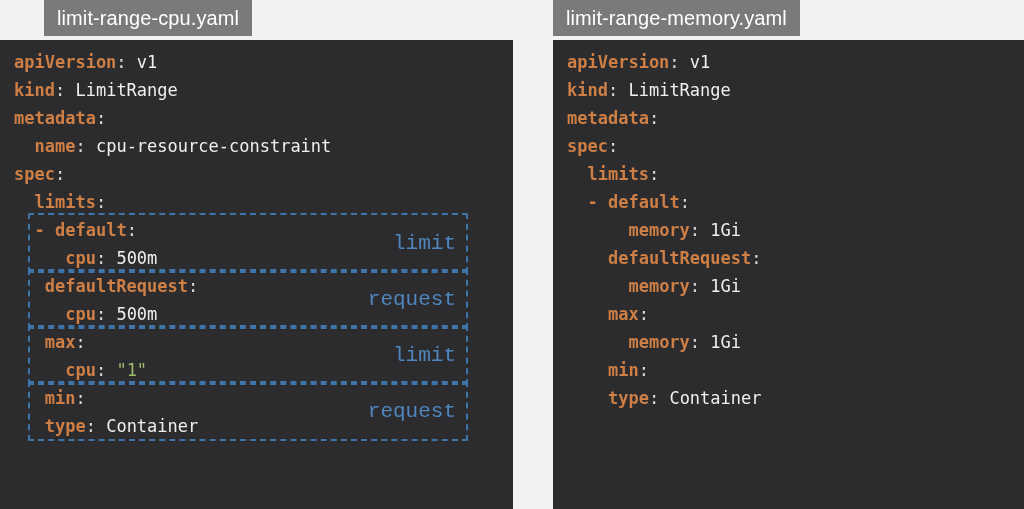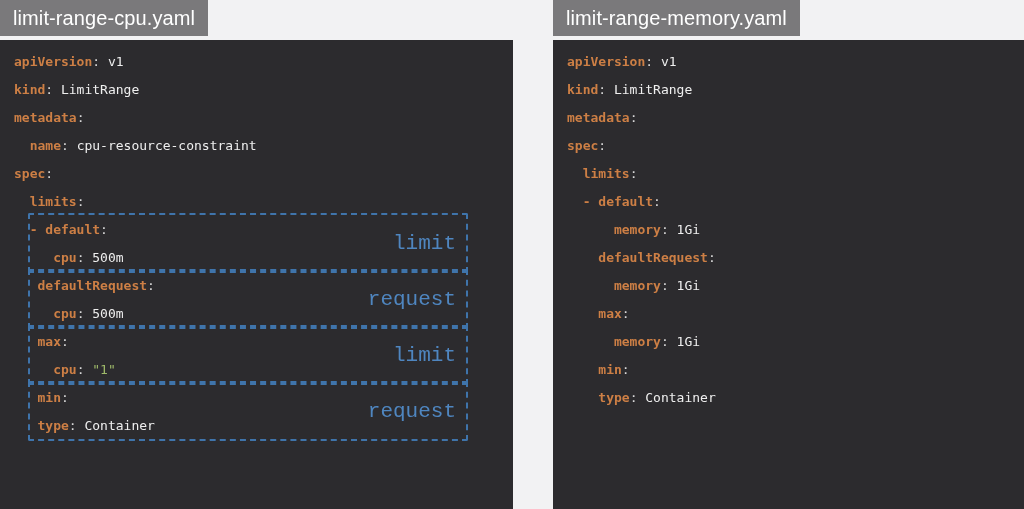--- a/index.html
+++ b/index.html
@@ -20,21 +20,21 @@
     position: absolute;
     inset: 0;
     background: #f2f2f3;
   }
 
   
   .panel {
     position: absolute;
     top: 0;
   }
-  .panel-left  { left: 0px;   width: 513px; }
+  .panel-left  { left: 0px;   width: 513px; padding-left: 44px; }
   .panel-right { left: 553px; width: 516px; }
 
   .tab {
     height: 36px;
     background: #7a797b;
     display: flex;
     align-items: center;
     box-sizing: border-box;
     padding: 0 13px 0 13px;
     width: max-content;
@@ -67,21 +67,21 @@
     position: relative;
     padding-top: 8px;
   }
 
   
   .line {
     height: 28px;
     line-height: 28px;
     white-space: pre;
     font-family: "DejaVu Sans Mono", "Liberation Mono", monospace;
-    font-size: 13px;
+    font-size: 17px;
     position: relative;
     z-index: 2;
   }
   .panel-left .line  { padding-left: 14px; }
   .panel-right .line { padding-left: 14px; }
 
   .k   { color: #cd7f45; font-weight: bold; }
   .p   { color: #d8d8d8; }
   .v   { color: #efefef; }
   .s   { color: #9fba6a; }

